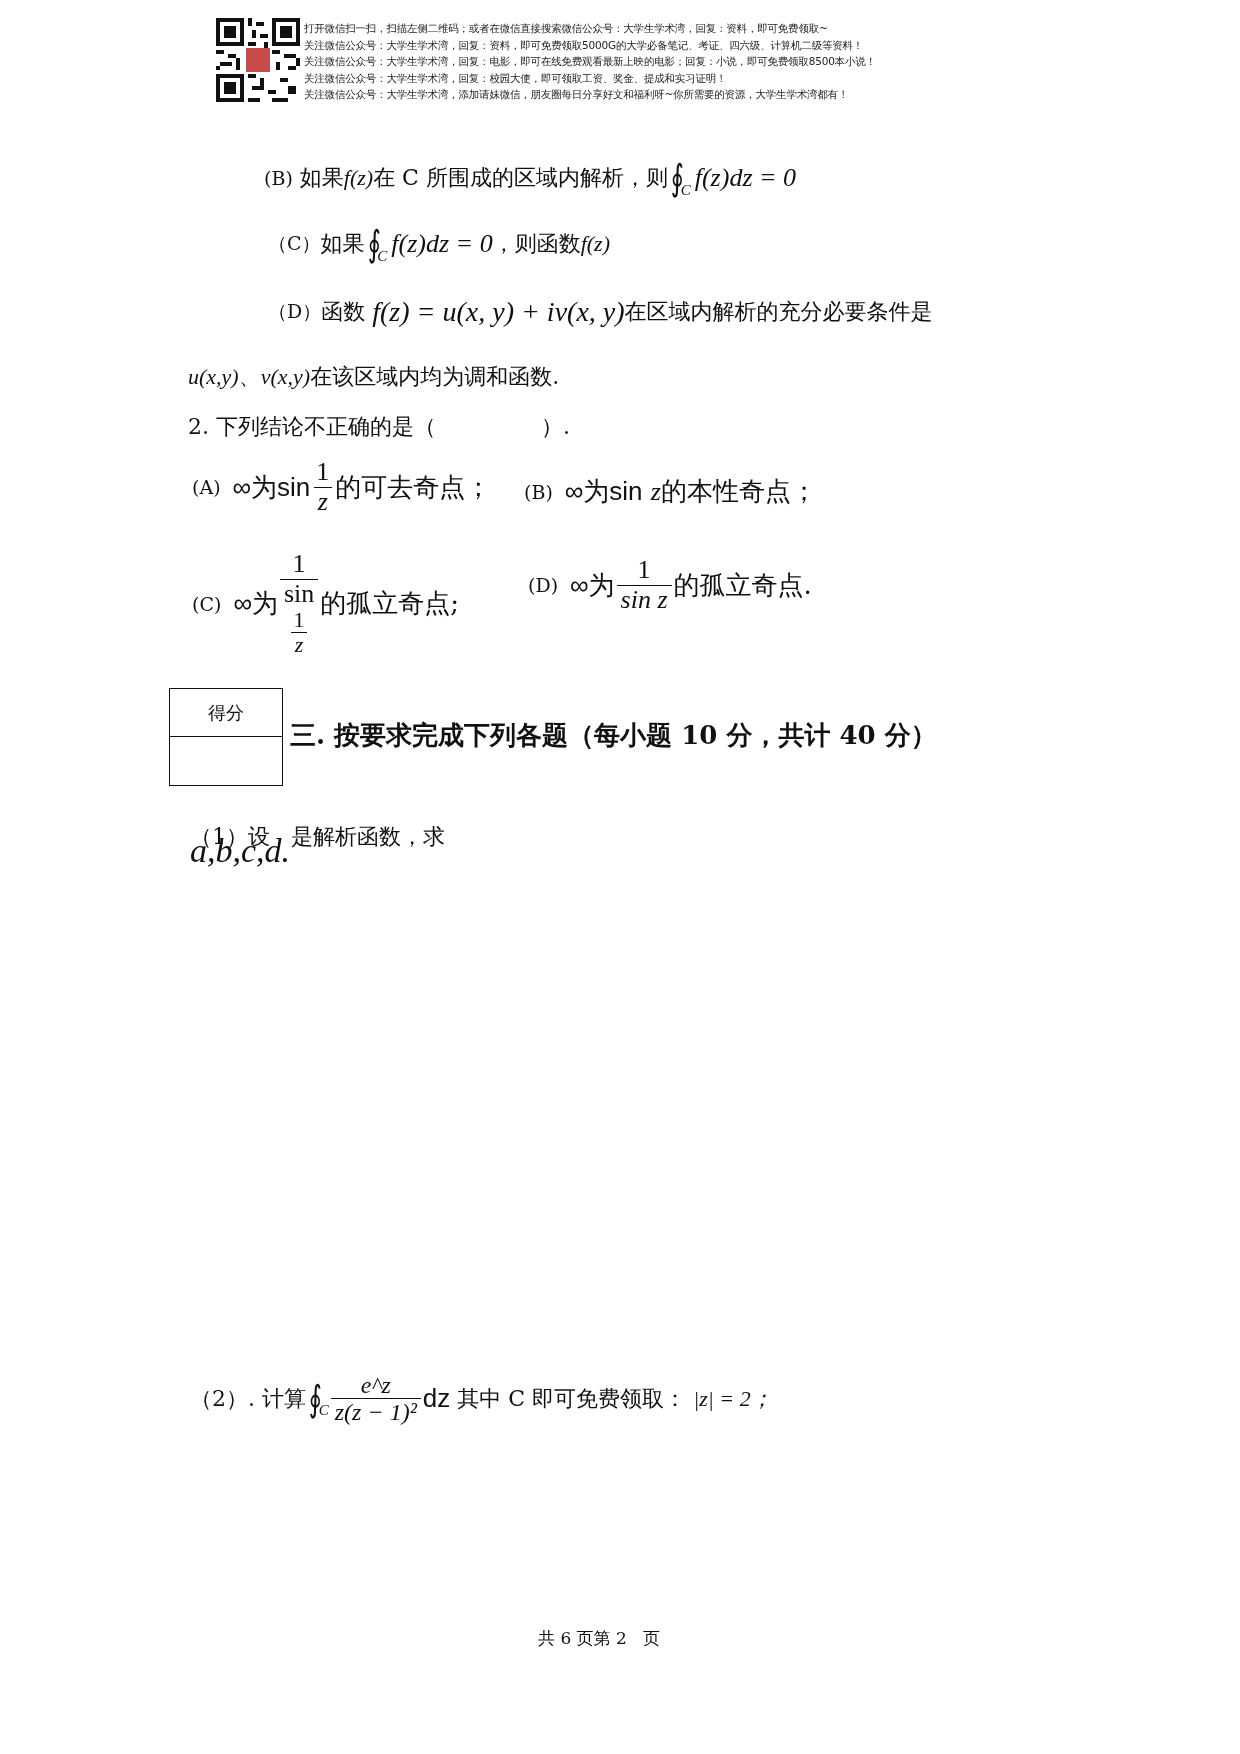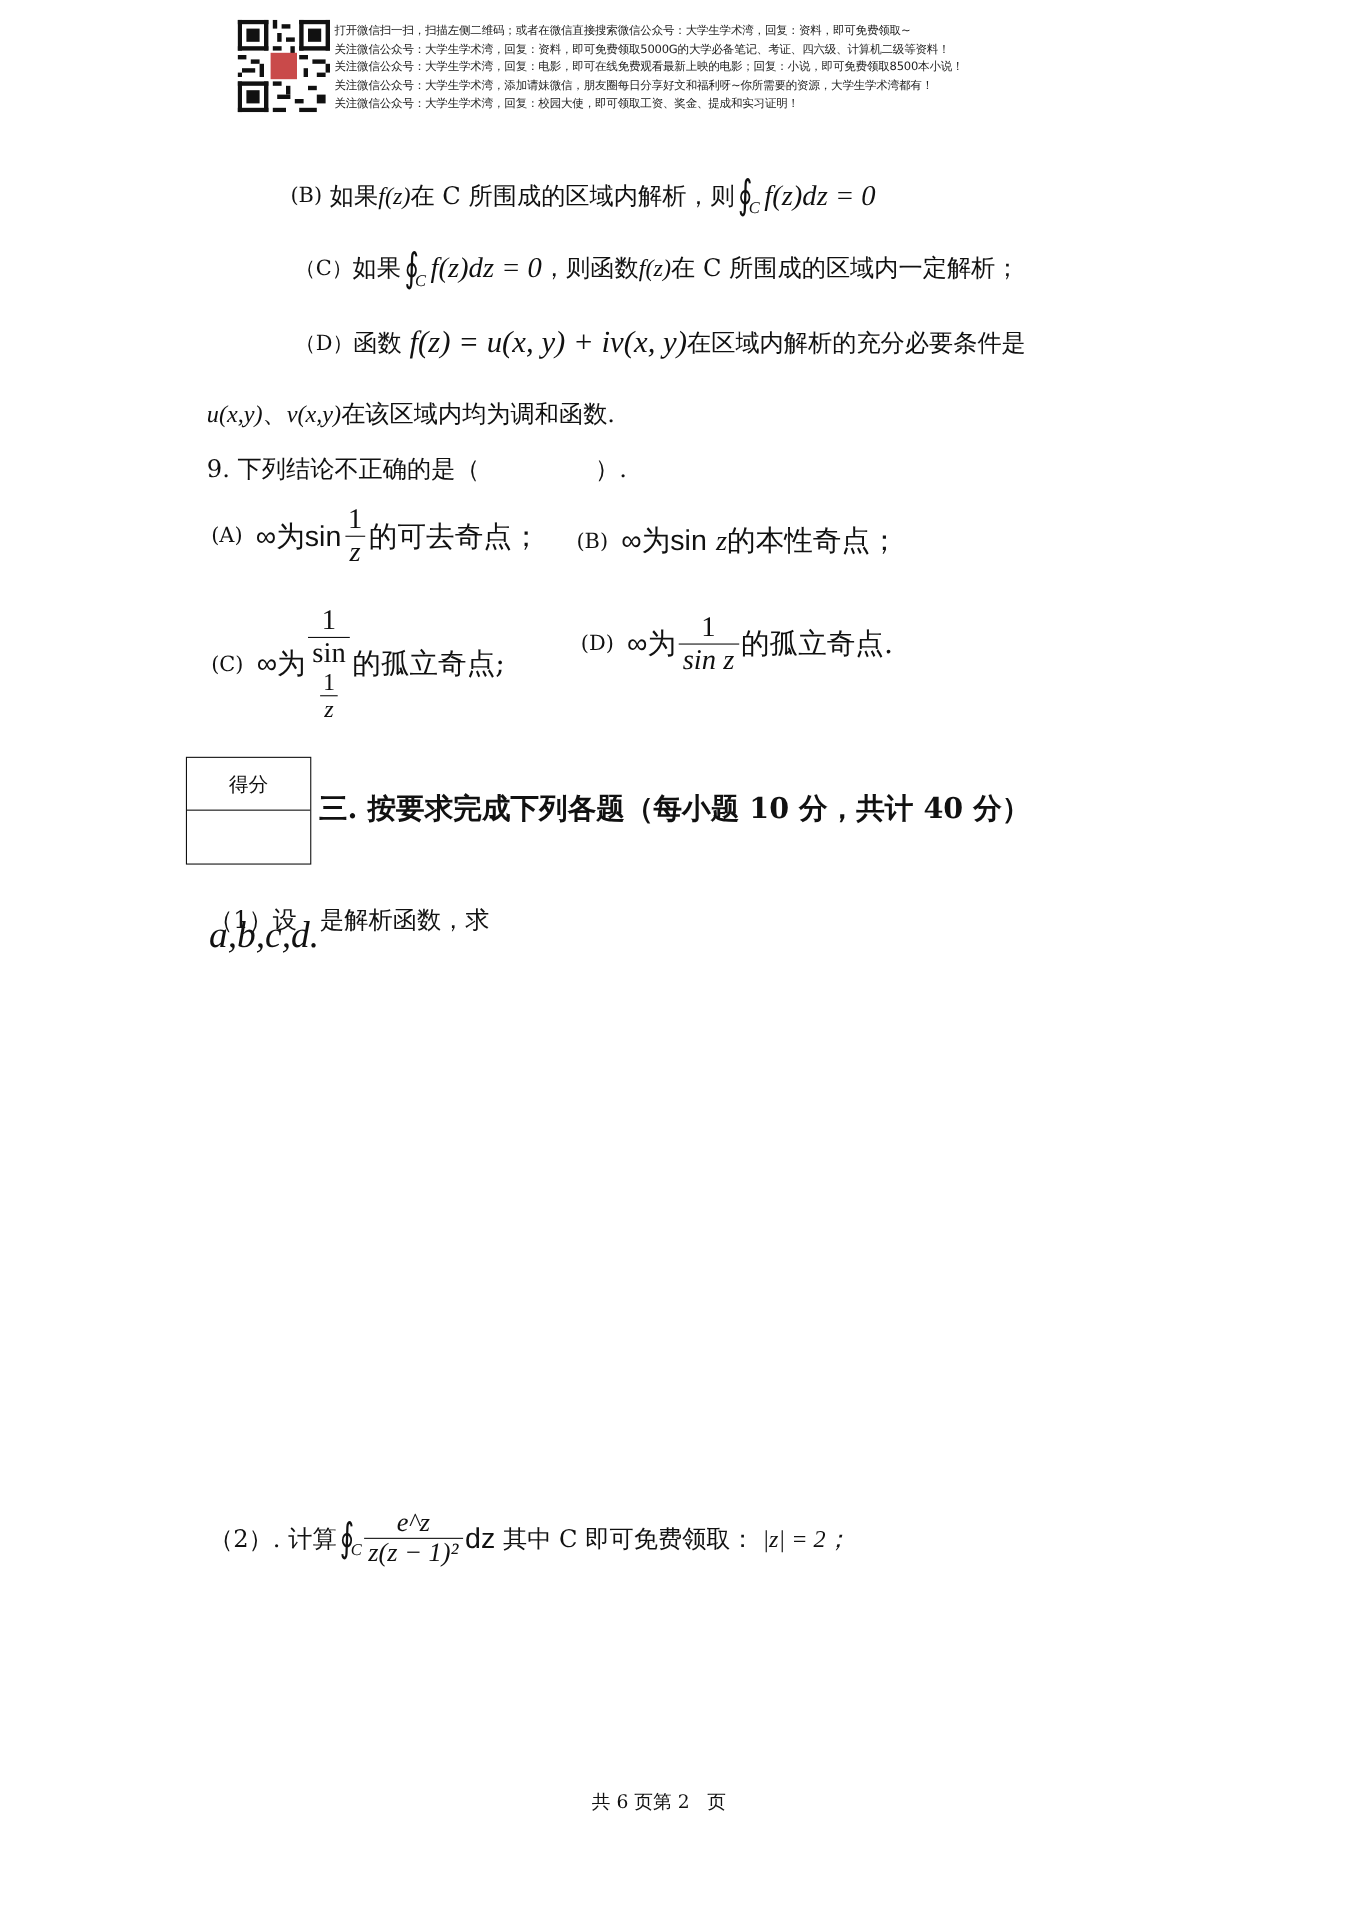--- a/index.html
+++ b/index.html
@@ -68,59 +68,58 @@
         <rect x="14" y="20" width="4" height="1"></rect>
         <rect x="8" y="20" width="3" height="1"></rect>
     </g>
     <rect x="7.5" y="7.5" width="6" height="6" fill="#c94a4a"></rect>
   </svg>
 </div>
 <div class="abs header-lines">
   <div>打开微信扫一扫，扫描左侧二维码；或者在微信直接搜索微信公众号：大学生学术湾，回复：资料，即可免费领取~</div>
   <div>关注微信公众号：大学生学术湾，回复：资料，即可免费领取5000G的大学必备笔记、考证、四六级、计算机二级等资料！</div>
   <div>关注微信公众号：大学生学术湾，回复：电影，即可在线免费观看最新上映的电影；回复：小说，即可免费领取8500本小说！</div>
+  <div>关注微信公众号：大学生学术湾，回复：校园大使，即可领取工资、奖金、提成和实习证明！</div>
   <div>关注微信公众号：大学生学术湾，添加请妹微信，朋友圈每日分享好文和福利呀~你所需要的资源，大学生学术湾都有！</div>
-  <div>关注微信公众号：大学生学术湾，回复：校园大使，即可领取工资、奖金、提成和实习证明！</div>
 </div>
 
 <div class="abs line" style="left:264px; top:160px;">
   <span class="cn" style="font-size:19px;">(B)</span>&nbsp;
   <span class="cn">如果</span>
   <span class="m">f(z)</span>
   <span class="cn">在 C 所围成的区域内解析，则</span>
   <span class="oint">∮</span><span class="sub">C</span>
   <span class="m" style="font-size:26px; margin-left:4px;">f(z)dz = 0</span>
 </div>
 
 <div class="abs line" style="left:268px; top:226px;">
   <span class="cn" style="font-size:19px;">（C）</span>
   <span class="cn">如果</span>
   <span class="oint">∮</span>
     <span class="sub">C</span>
   <span class="m" style="font-size:26px; margin-left:4px;">f(z)dz = 0</span>
   <span class="cn">，则函数</span>
   <span class="m">f(z)</span>
-  <span class="cn">在 C 所围成的区域内一定解析；</span>
 </div>
 
 <div class="abs line" style="left:268px; top:296px;">
   <span class="cn" style="font-size:19px;">（D）</span>
   <span class="cn">函数</span>&nbsp;
   <span class="m" style="font-size:28px;">f(z) = u(x, y) + iv(x, y)</span>
   <span class="cn">在区域内解析的充分必要条件是</span>
 </div>
 <div class="abs line" style="left:188px; top:362px;">
   <span class="m">u(x,y)</span>
   <span class="cn">、</span>
   <span class="m">v(x,y)</span>
   <span class="cn">在该区域内均为调和函数.</span>
 </div>
 
 <div class="abs line" style="left:188px; top:412px;">
-  <span class="cn" style="white-space:pre;">9. 下列结论不正确的是（               ）.</span>
+  <span class="cn" style="white-space:pre;">2. 下列结论不正确的是（               ）.</span>
 </div>
 
 <div class="abs line" style="left:192px; top:458px; font-size:26px;">
   <span class="cn" style="font-size:19px; margin-right:12px;">(A)</span>
   <span class="mr">∞为sin</span>
   <span class="frac">
       <span class="num">1</span>
       <span class="den m">z</span>
     </span>
   <span class="cn">的可去奇点；</span>

